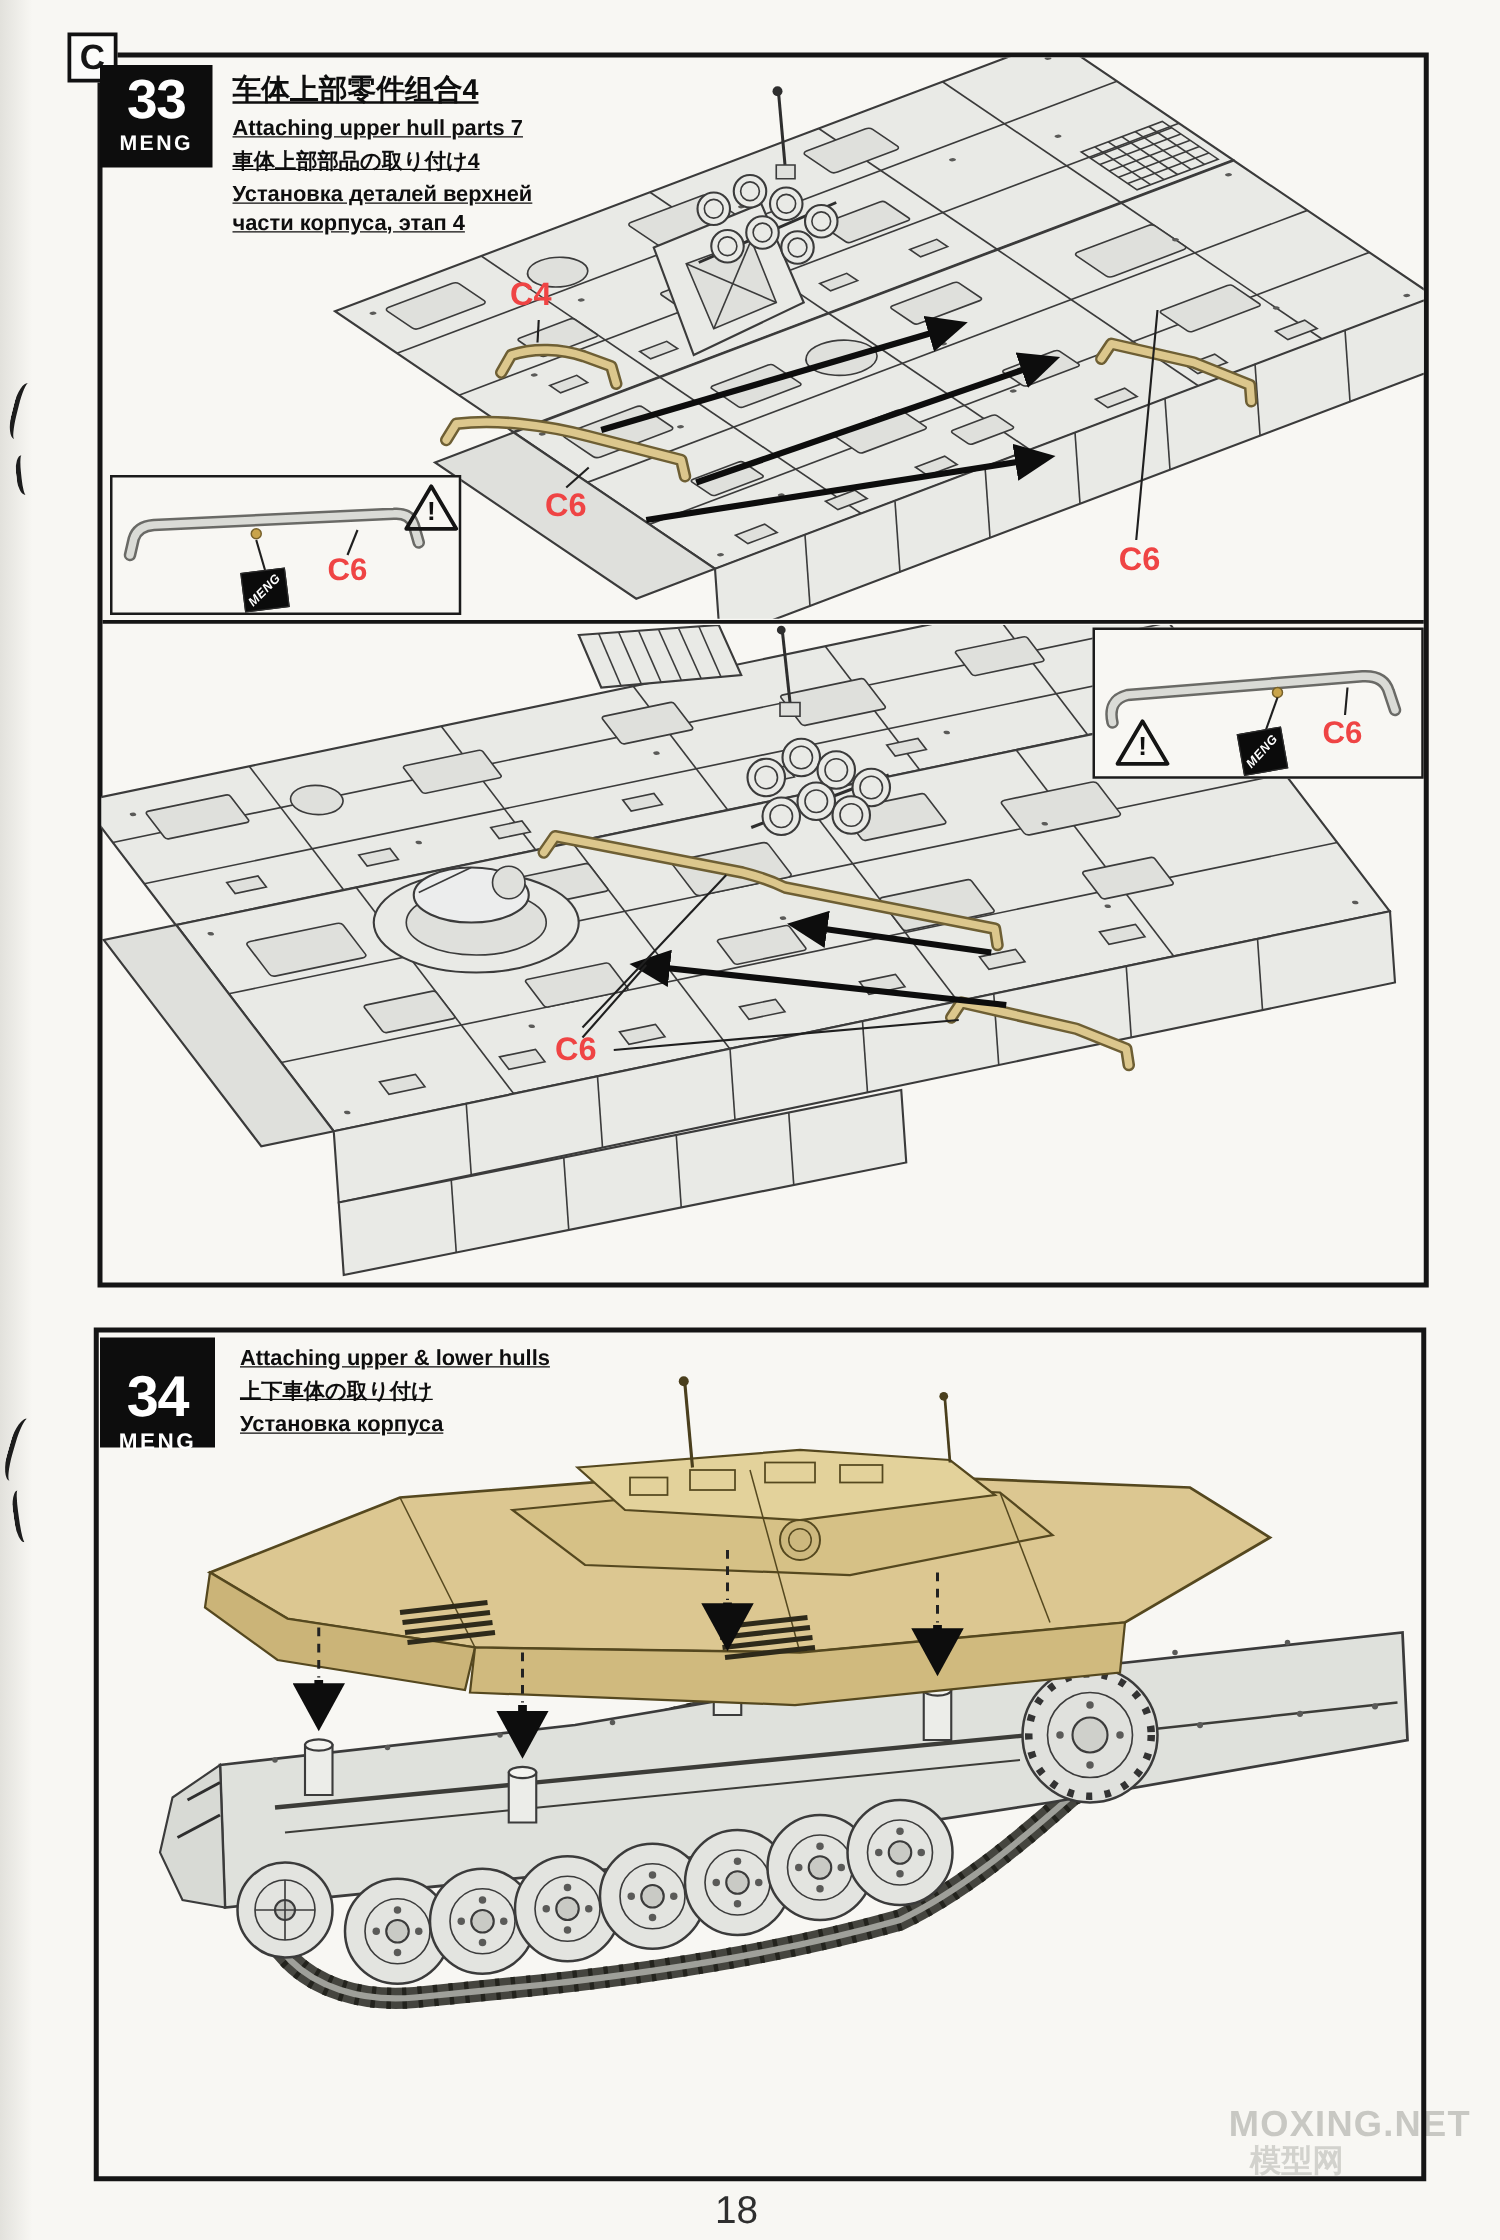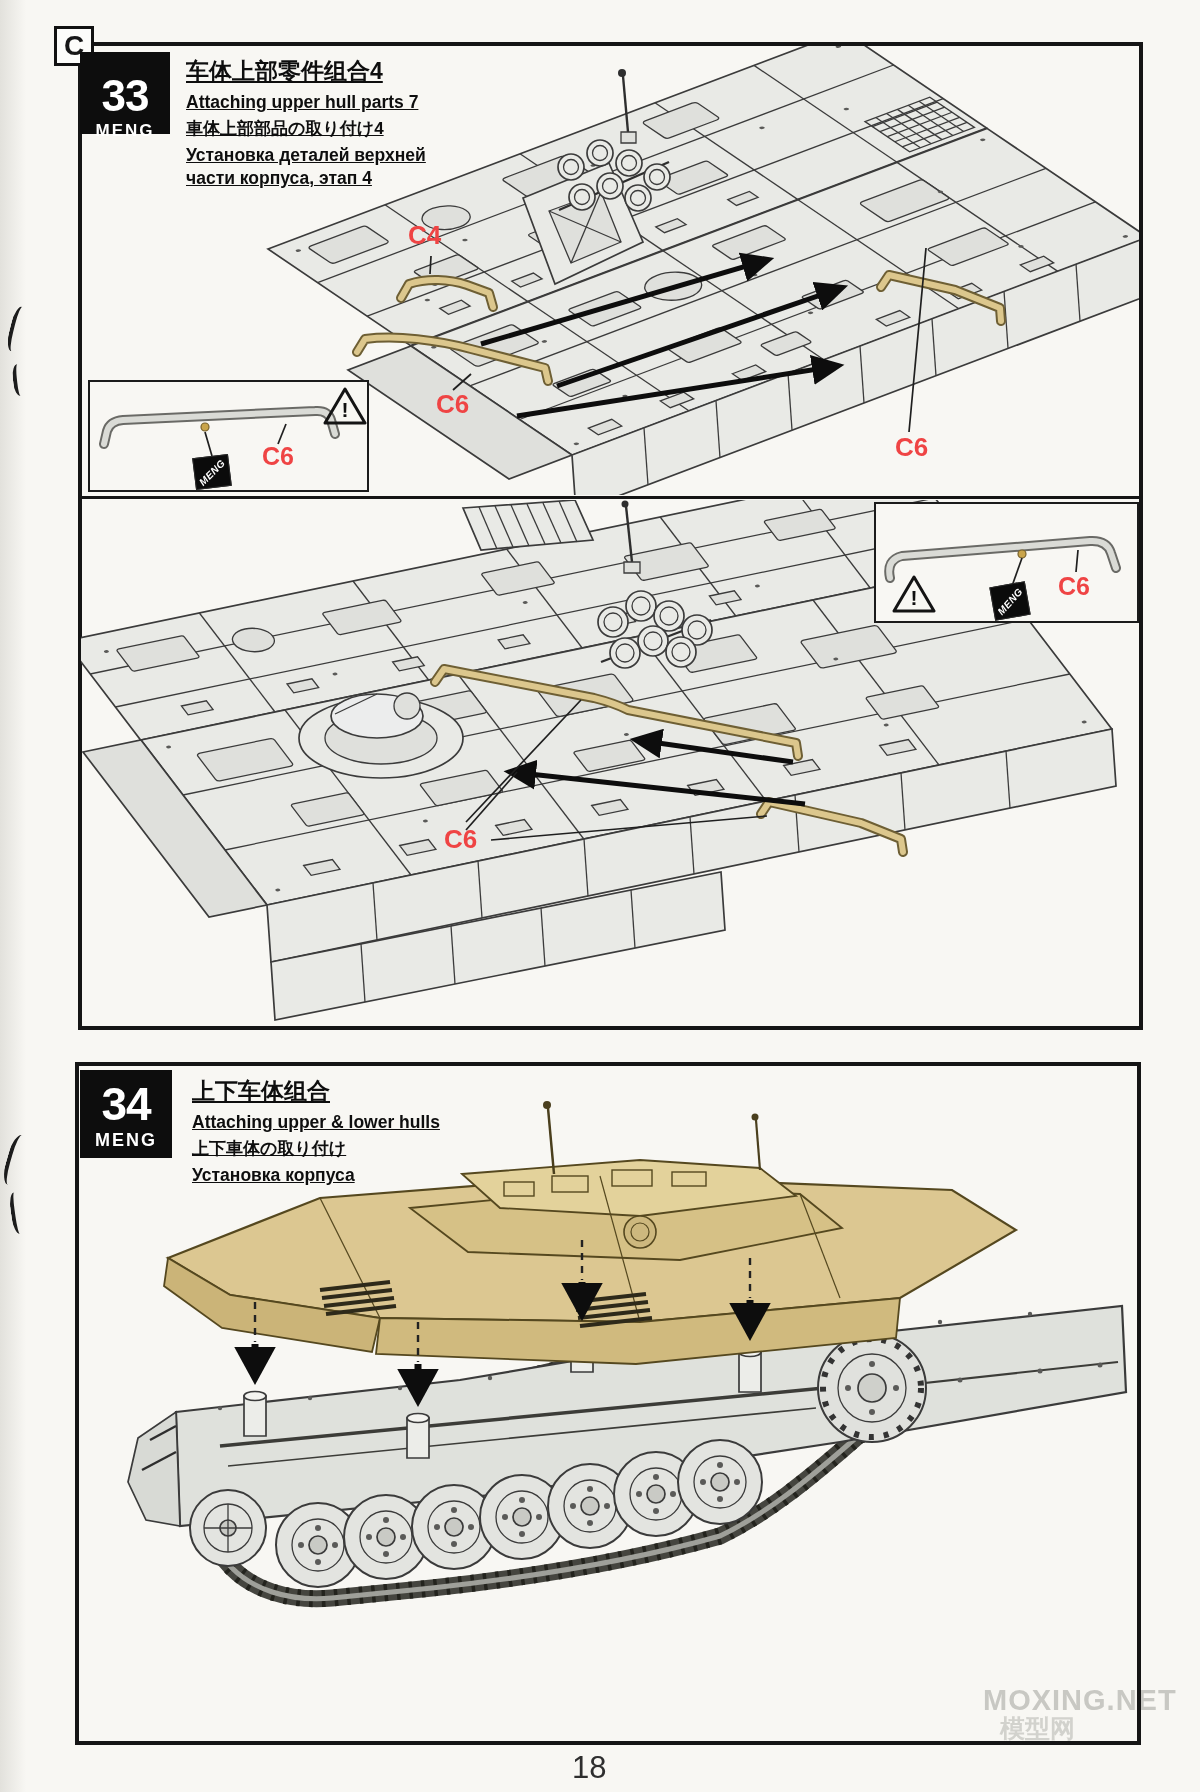--- a/index.html
+++ b/index.html
@@ -347,21 +347,21 @@
       <line class="arr" x1="724" y1="304" x2="430" y2="272" marker-end="url(#ah2)"></line>
       <line class="ldr" x1="385" y1="322" x2="500" y2="200"></line>
       <line class="ldr" x1="385" y1="330" x2="436" y2="272"></line>
       <line class="ldr" x1="410" y1="340" x2="686" y2="316"></line>
     </svg>
 
     <div class="sprue-box">
       <span>C</span>
     </div>
 
-    <div class="num-box" style="left:80px;top:52px;width:90px;height:82px;padding-top:22px;">
+    <div class="num-box" style="left:80px;top:52px;width:90px;height:82px;padding-top:6px;">
       <div class="num" style="font-size:44px;">33</div>
       <div class="logo" style="font-size:17px;">MENG</div>
     </div>
     <div class="titles" style="left:186px;top:56px;width:420px;">
       <p class="t-zh">车体上部零件组合4</p>
       <p class="t-en">Attaching upper hull parts 7</p>
       <p class="t-ja">車体上部部品の取り付け4</p>
       <p class="t-ru">Установка деталей верхней</p>
       <p class="t-ru">части корпуса, этап 4</p>
     </div>
@@ -589,26 +589,25 @@
         <line class="arr3" x1="175" y1="254" x2="175" y2="288" marker-end="url(#ah3)"></line>
         <line class="dsh" x1="338" y1="232" x2="338" y2="272"></line>
         <line class="arr3" x1="338" y1="274" x2="338" y2="310" marker-end="url(#ah3)"></line>
         <line class="dsh" x1="502" y1="150" x2="502" y2="190"></line>
         <line class="arr3" x1="502" y1="192" x2="502" y2="224" marker-end="url(#ah3)"></line>
         <line class="dsh" x1="670" y1="168" x2="670" y2="208"></line>
         <line class="arr3" x1="670" y1="210" x2="670" y2="244" marker-end="url(#ah3)"></line>
       </g>
     </svg>
 
-    <div class="num-box" style="left:80px;top:1070px;width:92px;height:88px;padding-top:11px;">
+    <div class="num-box" style="left:80px;top:1070px;width:92px;height:88px;padding-top:24px;">
       <div class="num" style="font-size:46px;">34</div>
       <div class="logo" style="font-size:18px;">MENG</div>
     </div>
     <div class="titles" style="left:192px;top:1076px;width:420px;">
-      <p class="t-zh">上下车体组合</p>
       <p class="t-en">Attaching upper &amp; lower hulls</p>
       <p class="t-ja">上下車体の取り付け</p>
       <p class="t-ru">Установка корпуса</p>
     </div>
   </section>
 
   <div class="pagenum" style="left:572px;top:1750px;">18</div>
 </div>
 
 </body></html>

